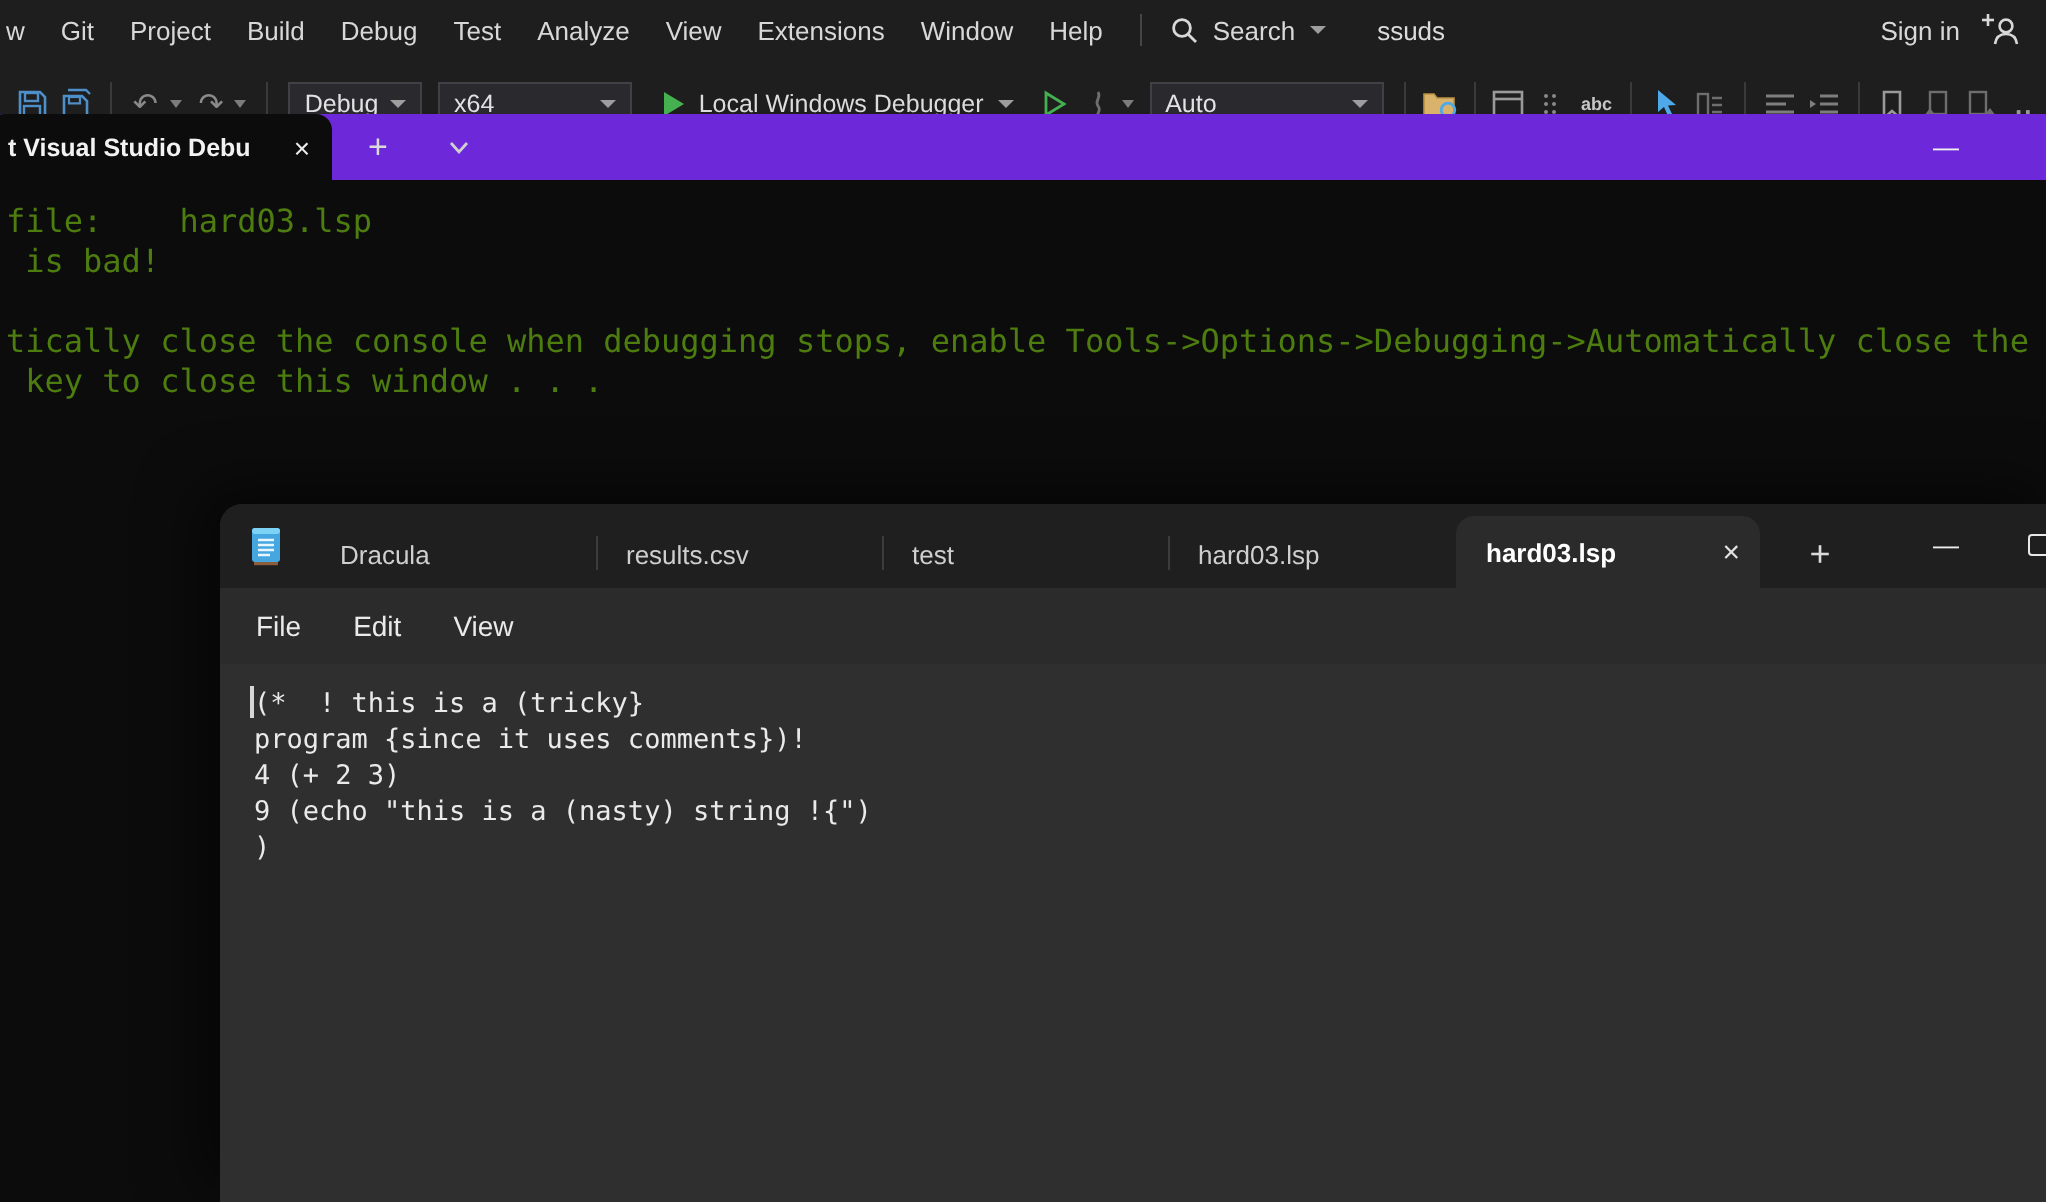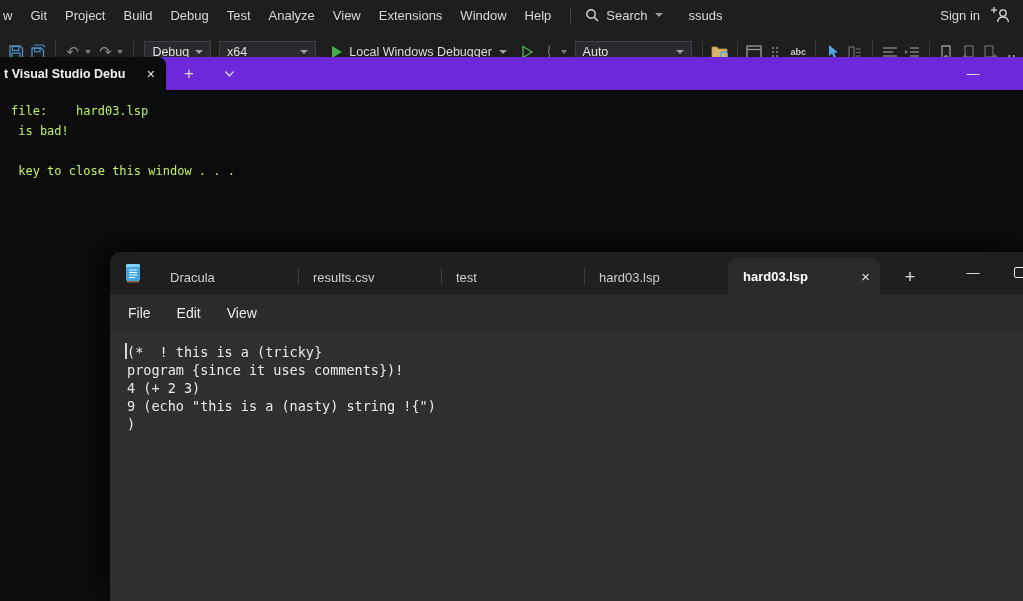--- a/index.html
+++ b/index.html
@@ -45,22 +45,22 @@
   .term-tab { margin-left:-6px; width:172px; background:#0C0C0C; border-radius:8px 8px 0 0;
     display:flex; align-items:center; padding:0 11px 0 10px; color:#F2F2F2;
     font-size:12.5px; font-weight:700; white-space:nowrap; overflow:hidden; }
   .term-tab-title { overflow:hidden; white-space:nowrap; }
   .term-tab-close { margin-left:auto; font-weight:400; font-size:14px; color:#EDEDED; padding-left:8px; }
   .term-newtab { width:46px; display:flex; align-items:center; justify-content:center;
     color:#DADADA; font-size:17px; font-weight:400; }
   .term-chevron { width:34px; display:flex; align-items:center; justify-content:center; }
   .term-min { position:absolute; right:26px; top:0; width:48px; height:33px; display:flex;
     align-items:center; justify-content:center; color:#F0F0F0; font-size:13px; }
-  .term-content { padding:11px 0 0 11px; font-family:"DejaVu Sans Mono", monospace;
-    font-size:12px; line-height:20px; color:#bef264; }
+  .term-content { padding:11px 0 0 3px; font-family:"DejaVu Sans Mono", monospace;
+    font-size:16px; line-height:20px; color:#4d7c0f; }
   .console-line { white-space:pre; min-height:20px; }
 
   
   .notepad-window { position:absolute; left:110px; top:252px; width:920px; height:349px;
     background:#2B2B2B; border-top-left-radius:11px; overflow:hidden;
     box-shadow:-10px -8px 30px rgba(0,0,0,0.55); }
   .np-tabbar { position:relative; height:42px; background:#1F1F1F; display:flex;
     align-items:flex-end; border-top-left-radius:11px; }
   .np-appicon { width:46px; height:42px; display:flex; align-items:center; justify-content:center; }
   .np-tab { height:34px; width:143px; display:flex; align-items:center; padding-left:14px;
@@ -257,20 +257,21 @@
         <svg width="11" height="8" viewBox="0 0 11 8">
           <path d="M1.5 1.5 L5.5 6 L9.5 1.5" fill="none" stroke="#D0D0D0" stroke-width="1.4"></path>
         </svg>
       </div>
       <div class="term-min">—</div>
     </div>
     <div class="term-content">
       <div class="console-line">file:    hard03.lsp</div>
       <div class="console-line"> is bad!</div>
       <div class="console-line"></div>
+      <div class="console-line">tically close the console when debugging stops, enable Tools-&gt;Options-&gt;Debugging-&gt;Automatically close the</div>
       <div class="console-line"> key to close this window . . .</div>
     </div>
   </div>
 
   <div class="notepad-window">
     <div class="np-tabbar">
       <span class="np-appicon">
         <svg width="20" height="22" viewBox="0 0 20 22">
           <rect x="3" y="2" width="14" height="17" rx="1.5" fill="#45A6E0"></rect>
           <rect x="3" y="2" width="14" height="3" rx="1.5" fill="#7DD3F5"></rect>

